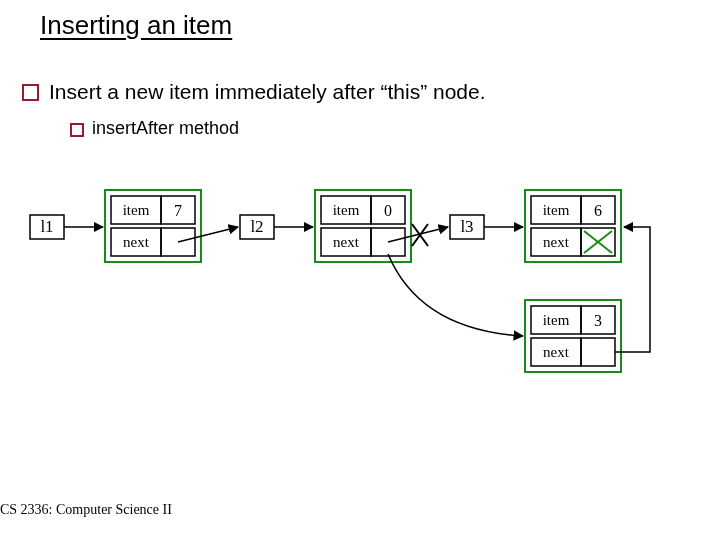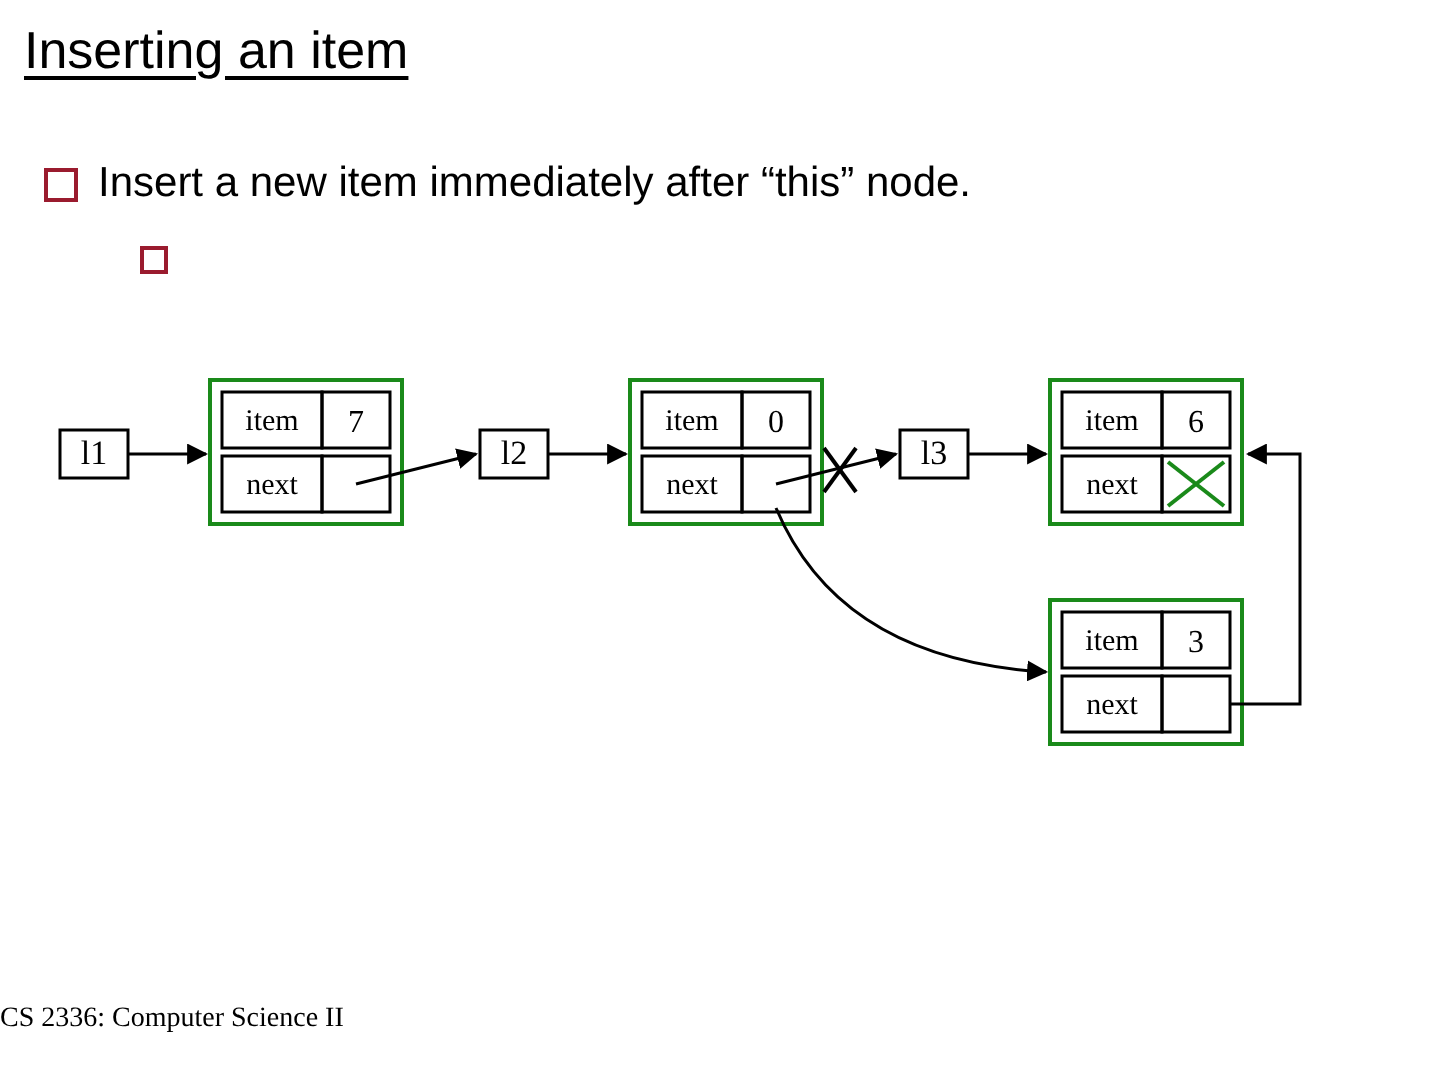--- a/index.html
+++ b/index.html
@@ -8,21 +8,21 @@
     width: 720px;
     height: 540px;
     font-family: "Comic Sans MS", "Comic Sans", cursive, sans-serif;
     font-size: 18px;
     color: #000;
     background: #fff;
     position: relative;
   }
   .title {
     position: absolute;
-    left: 12px;
+    left: 40px;
     top: 10px;
     font-size: 26px;
     text-decoration: underline;
     text-underline-offset: 4px;
   }
   .bullet1 {
     position: absolute;
     left: 22px;
     top: 80px;
     display: flex;
@@ -71,20 +71,21 @@
 
 <div class="title">Inserting an item</div>
 
 <div class="bullet1">
   <span class="sq"></span>
   <span>Insert a new item immediately after “this” node.</span>
 </div>
 
 <div class="bullet2">
   <span class="sq small"></span>
+  <span>insertAfter method</span>
 </div>
 
 <svg class="diagram" width="720" height="540">
   <defs>
     <marker id="arrow" viewBox="0 0 10 10" refX="9" refY="5" markerWidth="7" markerHeight="7" orient="auto-start-reverse">
       <path d="M 0 0 L 10 5 L 0 10 z" fill="#000"></path>
     </marker>
   </defs>
 
   <g>

